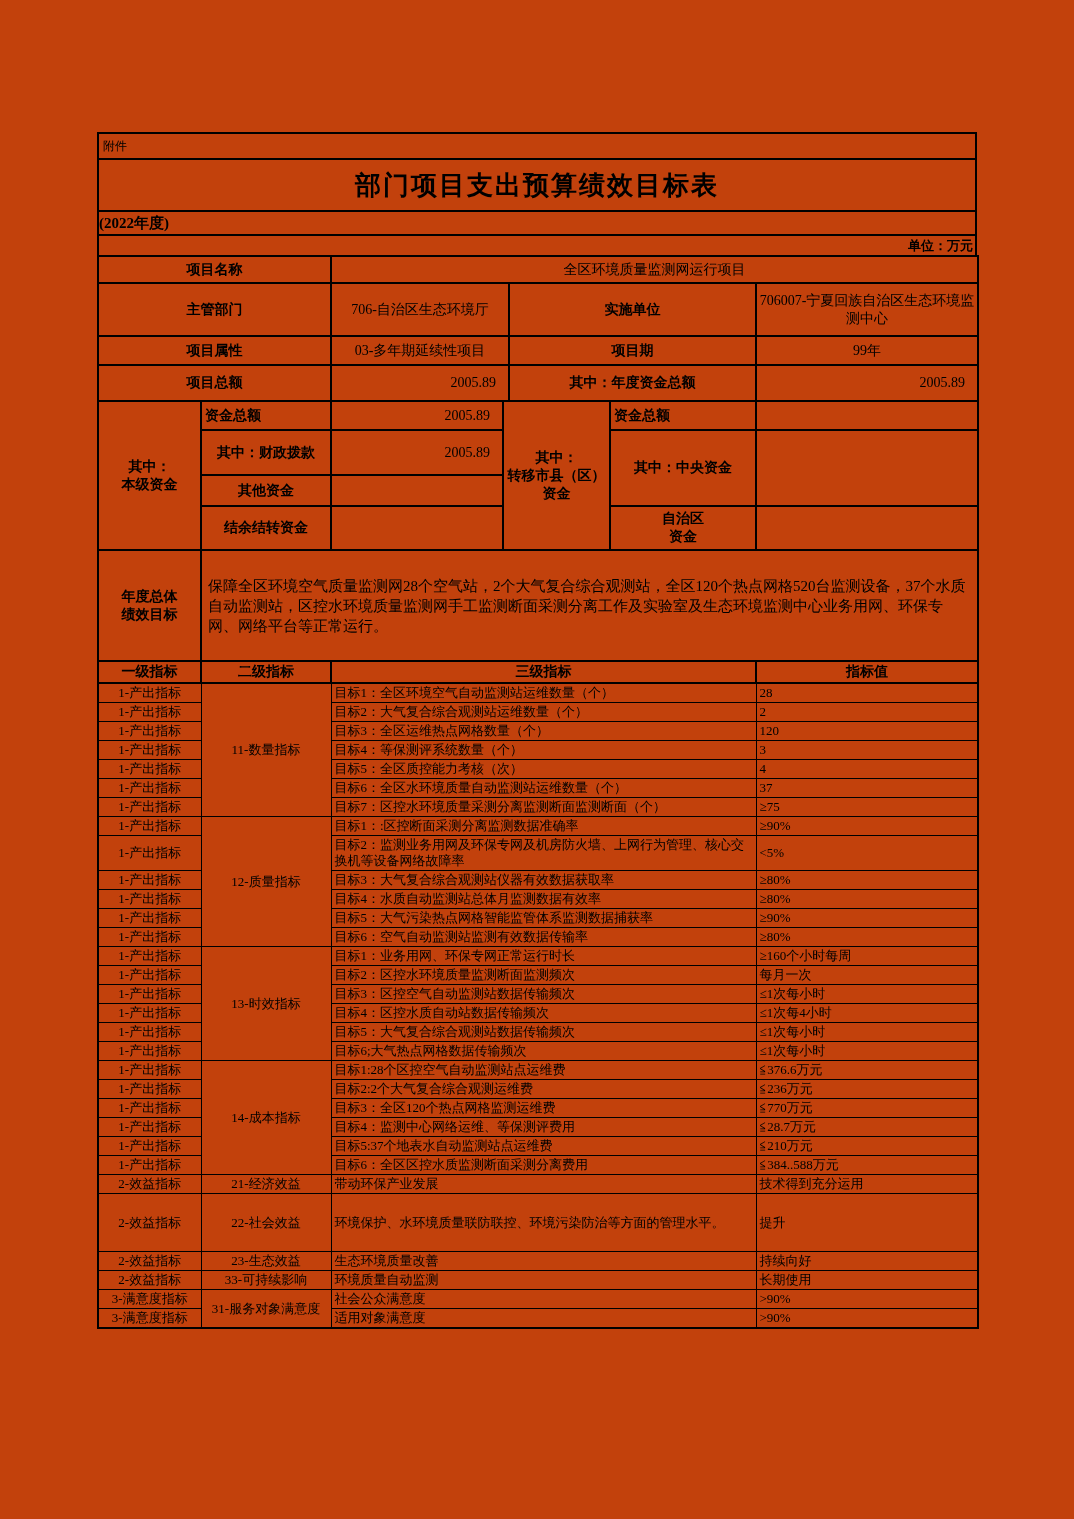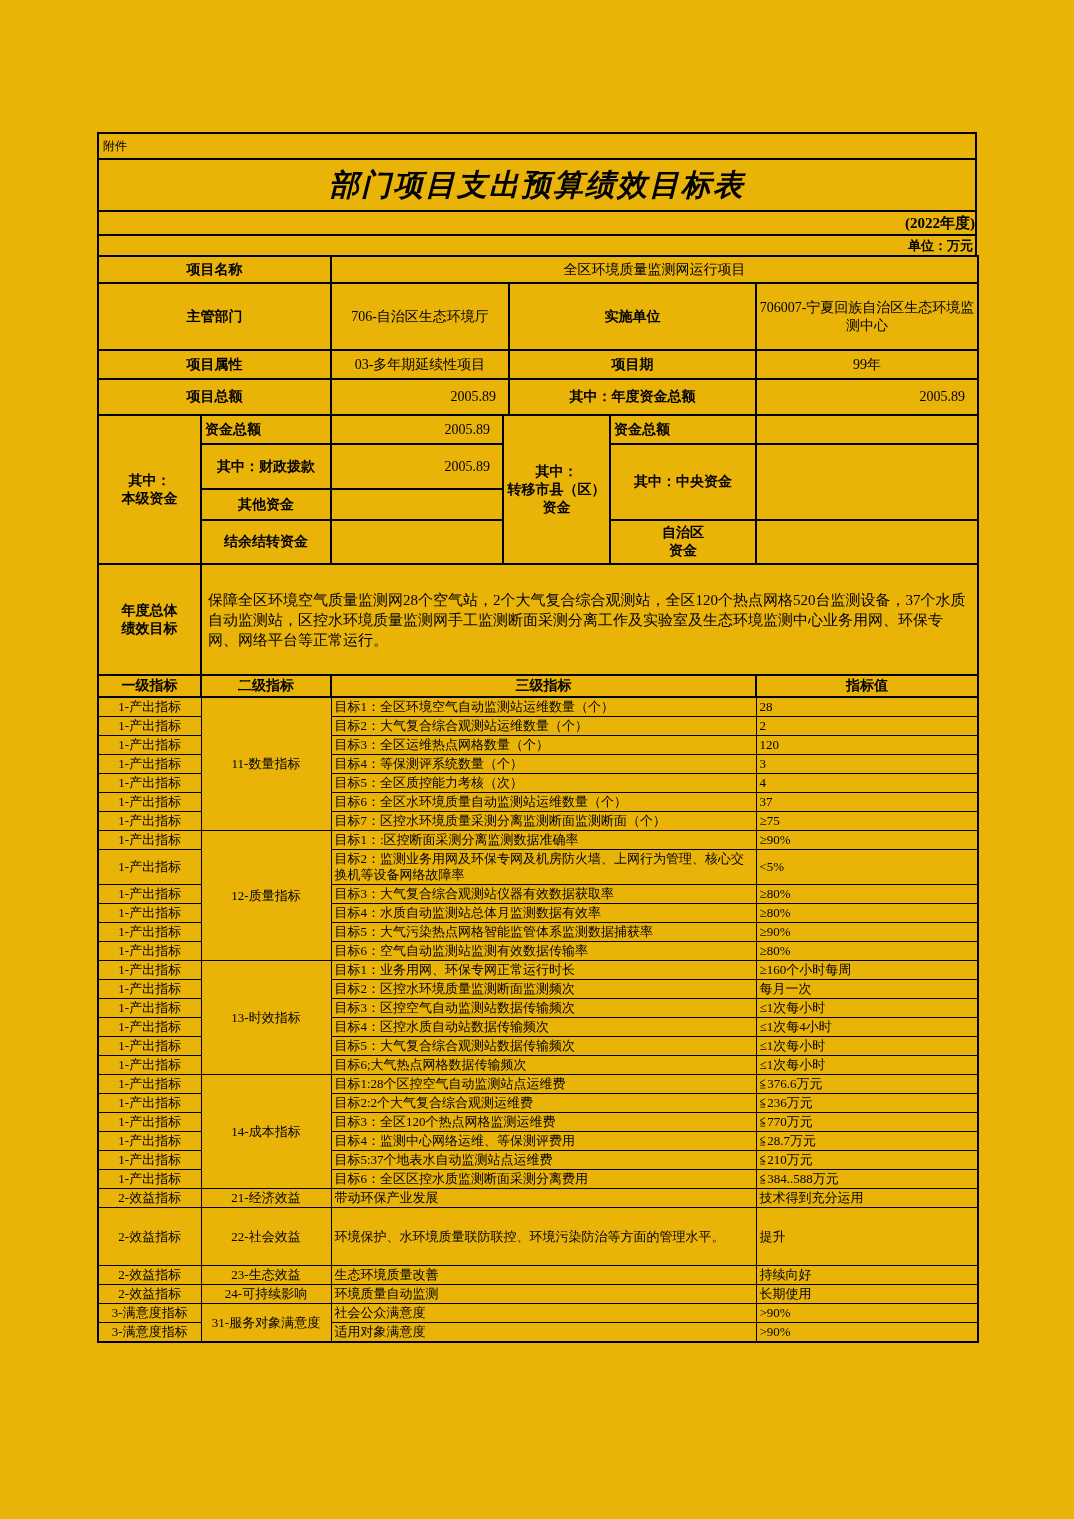--- a/index.html
+++ b/index.html
@@ -1,56 +1,55 @@
 <!DOCTYPE html>
 <html><head>
 <meta charset="utf-8">
 <style>
   html,body { margin:0; padding:0; background:#fff; }
   .page {
-    position:relative; width:1074px; height:1519px; background:#eab308;
+    position:relative; width:1074px; height:1519px; background:#c2410c;
     color:#000; font-family:"Liberation Serif","DejaVu Serif",serif;
     overflow:hidden;
   }
   .doc { position:absolute; left:97px; top:132px; width:880px; }
 
   
   .topblock { border:2px solid #000; box-sizing:border-box; width:880px; }
   .row-attach {
     border-bottom:2px solid #000; height:24px; display:flex; align-items:center;
     padding-left:4px; font-family:"Liberation Sans","DejaVu Sans",sans-serif; font-size:12px;
   }
   .row-title { border-bottom:2px solid #000; height:50px; display:flex; align-items:center; justify-content:center; }
   .row-title .ttl {
-    margin:12px; font-size:30px; font-weight:bold; letter-spacing:2px;
+    margin:12px; font-size:26px; font-weight:bold; letter-spacing:2px;
     font-family:"Liberation Sans","DejaVu Sans",sans-serif;
-    font-style:italic;
   }
   .row-subtitle {
     border-bottom:2px solid #000; height:22px; line-height:22px;
-    text-align:right; font-weight:bold; font-size:15px;
+    text-align:left; font-weight:bold; font-size:15px;
   }
   .row-unit {
     height:19px; line-height:19px; text-align:right; padding-right:2px;
     font-family:"Liberation Sans","DejaVu Sans",sans-serif; font-weight:bold; font-size:13px;
   }
 
   
   table { border-collapse:collapse; width:880px; table-layout:fixed; margin-top:-2px; }
   .info-table td, .funding-table td, .goal-table td { border:2px solid #000; }
   .info-table, .funding-table, .goal-table, .ind-table { border:2px solid #000; }
   td { padding:0 2px; vertical-align:middle; overflow:hidden; }
 
   .lbl { font-family:"Liberation Sans","DejaVu Sans",sans-serif; font-weight:bold; font-size:14px; text-align:center; }
   .val { font-size:14px; text-align:center; }
   .val-num { font-size:14px; text-align:right; padding-right:12px; }
   .left { text-align:left; padding-left:3px; }
 
   .info-table tr.ir1 { height:27px;padding-left:28px; }
-  .info-table tr.ir2 { height:67px; }
+  .info-table tr.ir2 { height:53px; }
   .info-table tr.ir3 { height:29px; }
   .info-table tr.ir4 { height:36px; }
 
   .funding-table tr.fr1 { height:29px; }
   .funding-table tr.fr2 { height:45px; }
   .funding-table tr.fr3 { height:31px; }
   .funding-table tr.fr4 { height:44px; }
 
   .goal-table tr { height:111px; }
   .goal-text { font-size:15px; line-height:20px; text-align:left; padding:16px 6px; vertical-align:middle; }
@@ -336,21 +335,21 @@
             <td class="c-value">提升</td>
           </tr>
           <tr>
             <td class="c-level">2-效益指标</td>
             <td class="c-group" rowspan="1">23-生态效益</td>
             <td class="c-goal">生态环境质量改善</td>
             <td class="c-value">持续向好</td>
           </tr>
           <tr>
             <td class="c-level">2-效益指标</td>
-            <td class="c-group" rowspan="1">24-可持续影响</td>
+            <td class="c-group" rowspan="1">33-可持续影响</td>
             <td class="c-goal">环境质量自动监测</td>
             <td class="c-value">长期使用</td>
           </tr>
           <tr>
             <td class="c-level">3-满意度指标</td>
             <td class="c-group" rowspan="2">31-服务对象满意度</td>
             <td class="c-goal">社会公众满意度</td>
             <td class="c-value">&gt;90%</td>
           </tr>
           <tr>

